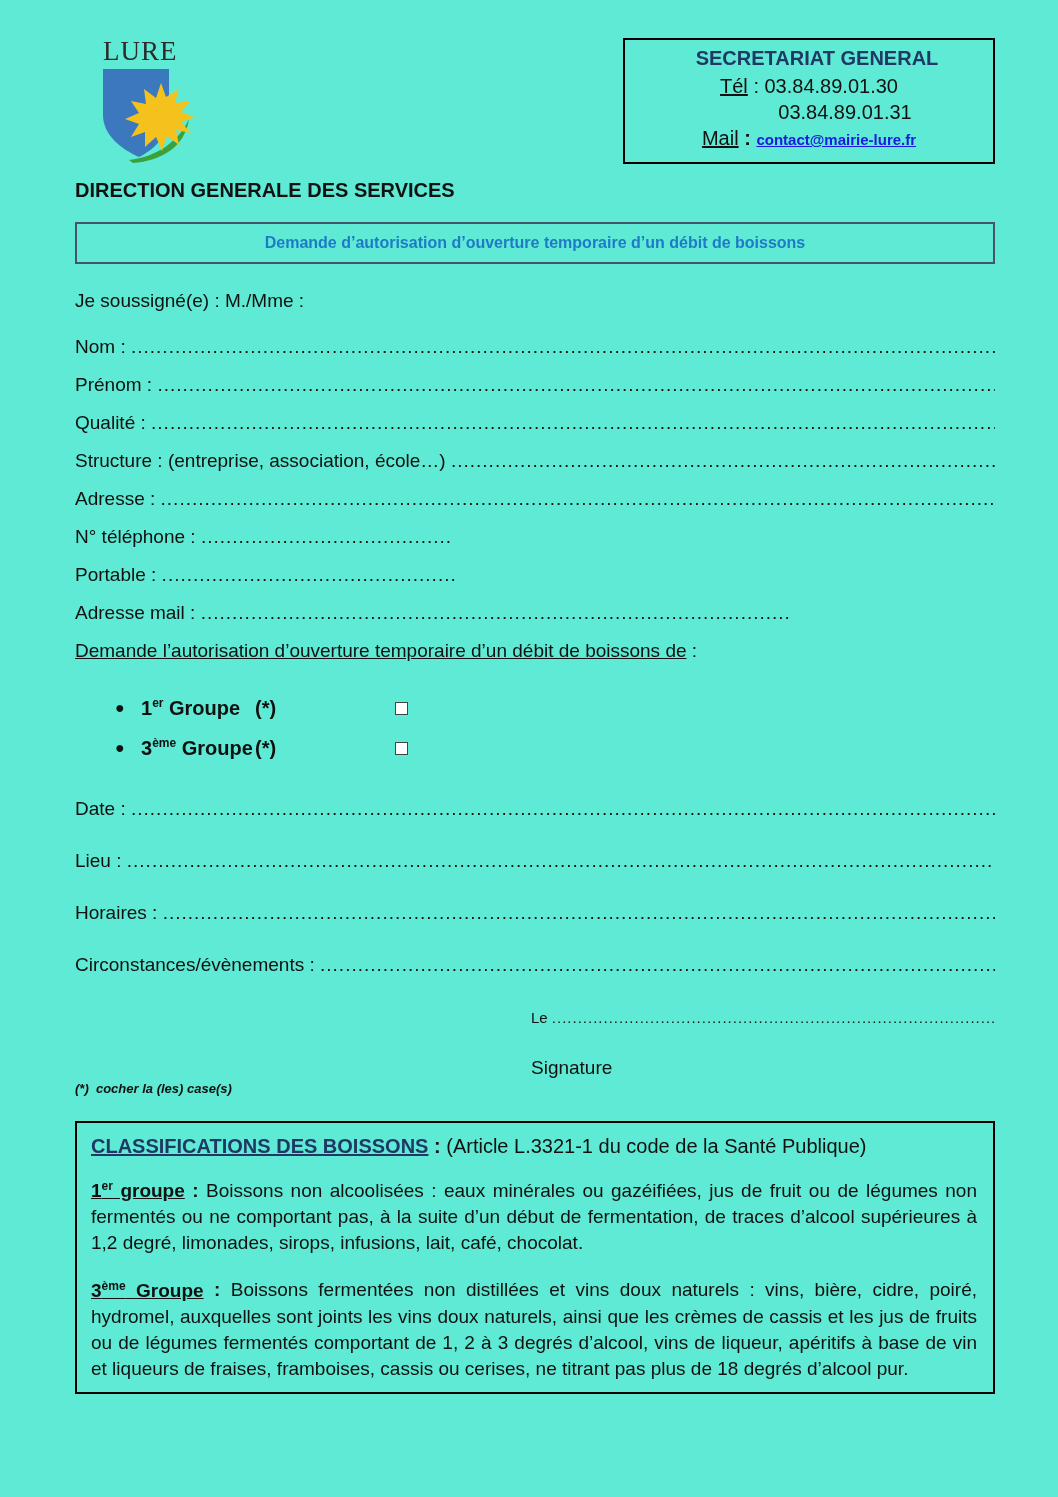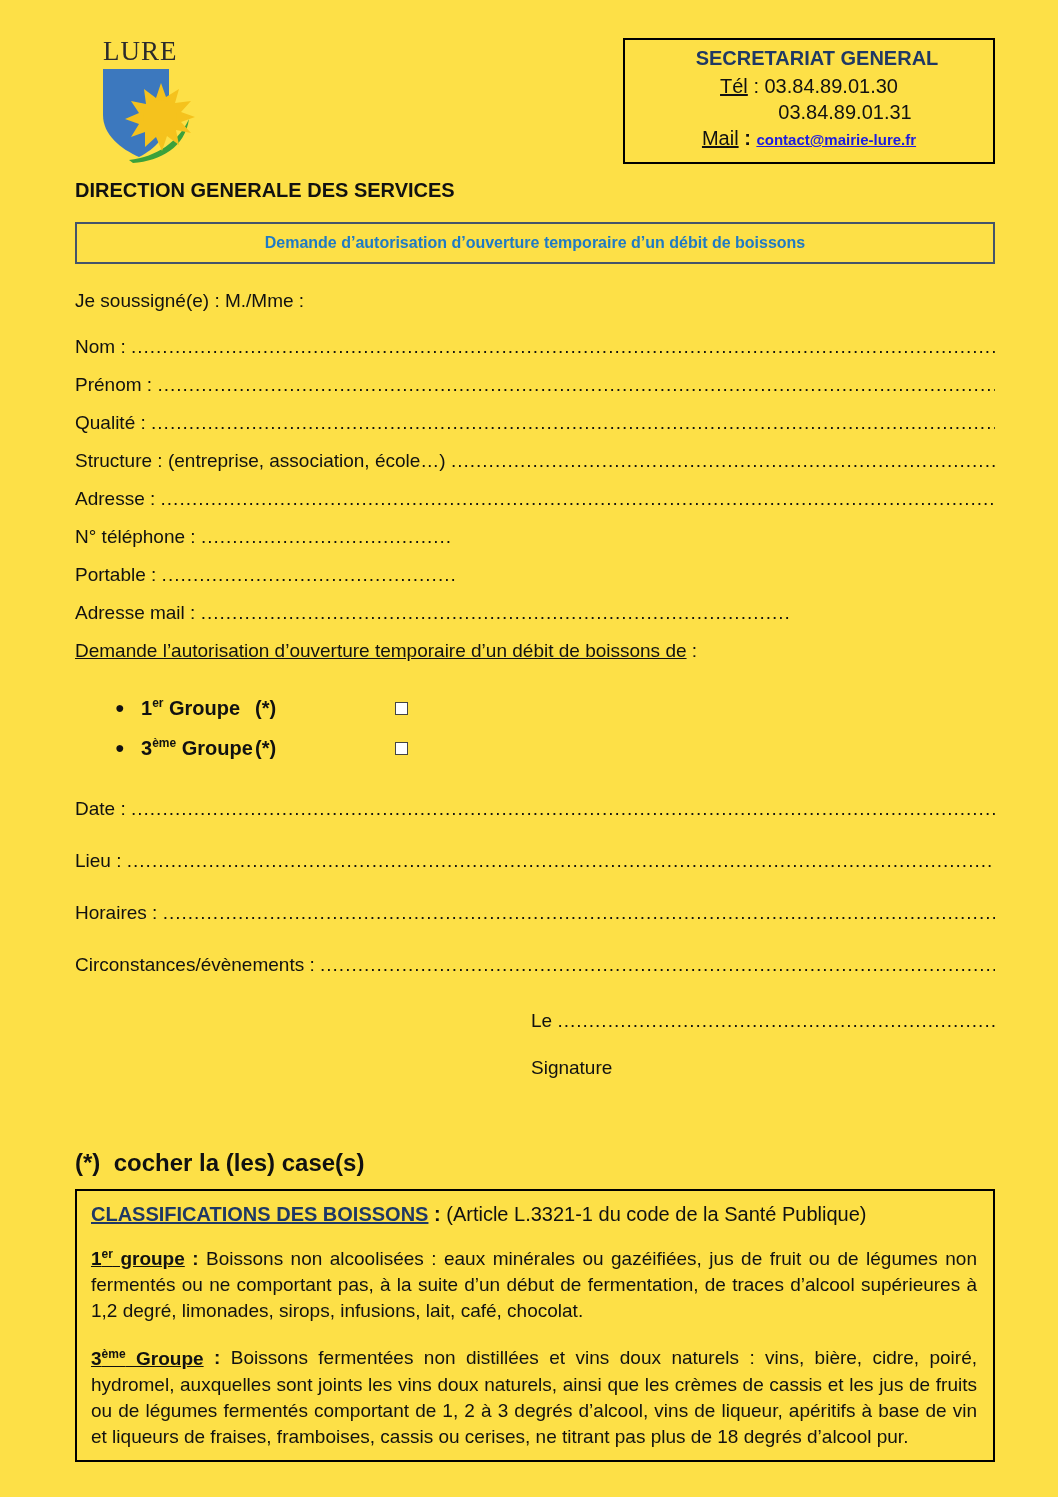--- a/index.html
+++ b/index.html
@@ -1,18 +1,18 @@
 <!DOCTYPE html>
 <html><head>
 <meta charset="utf-8">
 <style>
   * { margin:0; padding:0; box-sizing:border-box; }
   html,body { background:#ffffff; }
   body { font-family:"Liberation Sans", sans-serif; color:#111; }
-  .page { width:1058px; height:1497px; background:#fde047; padding:38px 63px 0 75px; position:relative; overflow:hidden; }
+  .page { width:1058px; height:1497px; background:#5eead4; padding:38px 63px 0 75px; position:relative; overflow:hidden; }
 
   
   .header { position:relative; height:128px; }
   .logo { margin-left:24px; width:120px; }
   .logo-text { font-family:"Liberation Serif", serif; font-size:27px; letter-spacing:1px; color:#2b2b2b; line-height:1; margin-left:4px; }
   .crest { display:block; margin-top:2px; }
 
   .contact-box { position:absolute; top:0; right:0; width:372px; height:126px; border:2px solid #000; text-align:center; padding-top:7px; font-size:20px; }
   .contact-title { color:#1F3864; font-weight:bold; font-size:20px; margin-bottom:3px;padding-left:16px; }
   .contact-line { line-height:26px; }
@@ -46,24 +46,24 @@
   .bullet { width:26px; font-size:16px; }
   .group-label { width:254px; }
   .gname { display:inline-block; min-width:114px; }
   sup { font-size:12px; }
   .checkbox { width:13px; height:13px; border:1px solid #444; background:#fff; display:inline-block; cursor:pointer; }
 
   .event-fields { margin-top:36px; }
   .event-fields .field { margin-bottom:28px; }
 
   .sig-block { margin-left:456px; margin-top:31px; }
-  .le-line { display:flex; align-items:center; font-size:19px; height:24px; }
+  .le-line { display:flex; align-items:flex-start; font-size:15px; height:24px; }
   .sig-label { margin-top:24px; font-size:19px; height:24px; }
 
-  .footnote { margin-top:68px; font-weight:bold; font-size:24px; white-space:pre; height:24px; }
+  .footnote { font-weight:bold; font-size:13px; white-space:pre; height:24px;font-style:italic; }
 
   
   .class-box { margin-top:16px; border:2px solid #000; padding:10px 16px 10px 14px; }
   .class-heading { font-size:20px; line-height:26px; }
   .ch-main { color:#1F3864; font-weight:bold; text-decoration:underline; }
   .ch-sep { font-weight:bold; }
   .class-para { margin-top:14px; font-size:19px; line-height:26px; text-align:justify; }
   .class-para.p2 { margin-top:16px; }
   .term { font-weight:bold; text-decoration:underline; }
   .term-sep { font-weight:bold; }

